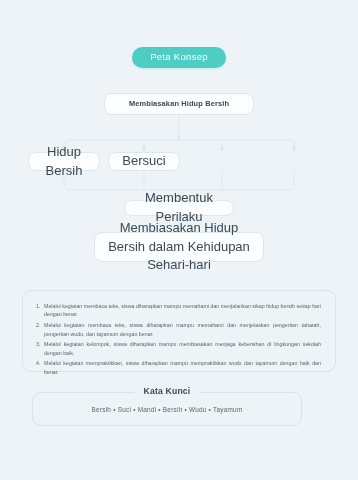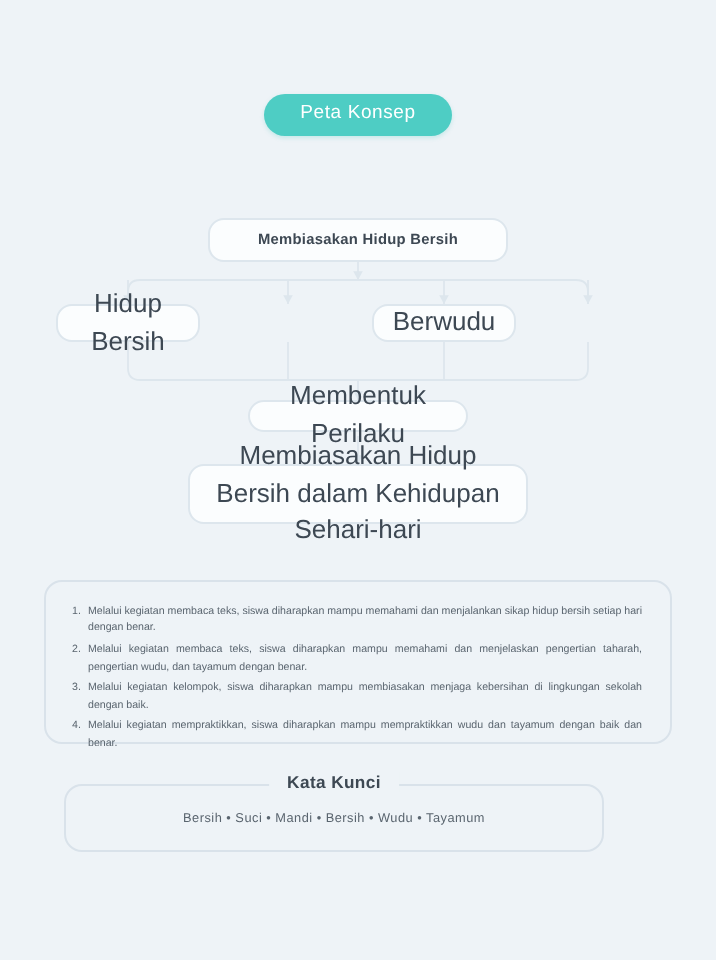--- a/index.html
+++ b/index.html
@@ -64,21 +64,21 @@
     display: flex;
     align-items: center;
     justify-content: center;
     text-align: center;
     line-height: 1.45;
     padding: 3px 5px;
   }
 
   .node.root {
     left: 104px;
-    top: 19px;
+    top: 3px;
     width: 150px;
     height: 22px;
     font-weight: bold;
     font-size: 7.4px;
     letter-spacing: 0.15px;
   }
 
   .node.child {
     top: 62px;
     width: 72px;
@@ -215,21 +215,21 @@
         <polygon points="222,62 219.6,57.6 224.4,57.6"></polygon>
         <polygon points="294,62 291.6,57.6 296.4,57.6"></polygon>
         <polygon points="179,110 176.6,105.6 181.4,105.6"></polygon>
         <polygon points="179,142 176.6,137.6 181.4,137.6"></polygon>
       </g>
     </svg>
 
     <div class="node root">Membiasakan Hidup Bersih</div>
 
     <div class="node child c0">Hidup Bersih</div>
-    <div class="node child c2">Berwudu</div>
+    <div class="node child c1">Bersuci</div>
 
     <div class="node mid">Membentuk Perilaku</div>
     <div class="node leaf">Membiasakan Hidup Bersih dalam Kehidupan Sehari-hari</div>
   </div>
 
   <div class="panel goals">
     <ol class="goals-list">
       <li class="goal-item">
         <span class="goal-num">1.</span>
         <span class="goal-text">Melalui kegiatan membaca teks, siswa diharapkan mampu memahami dan menjalankan sikap hidup bersih setiap hari dengan benar.</span>

